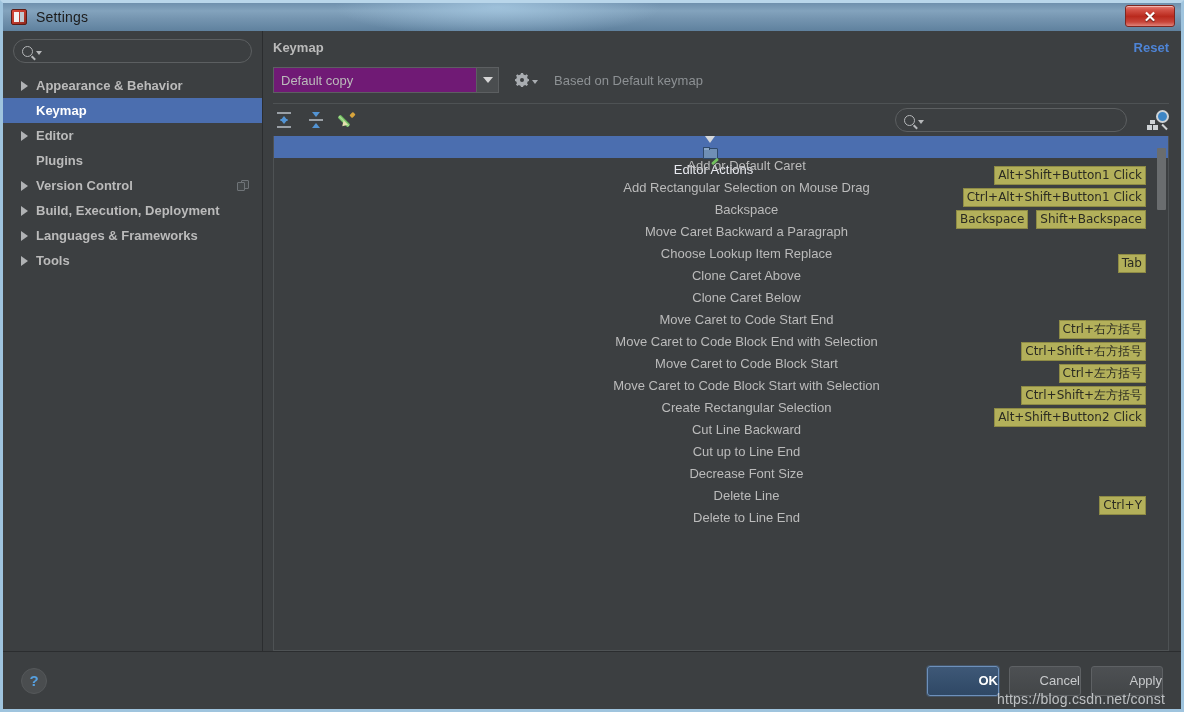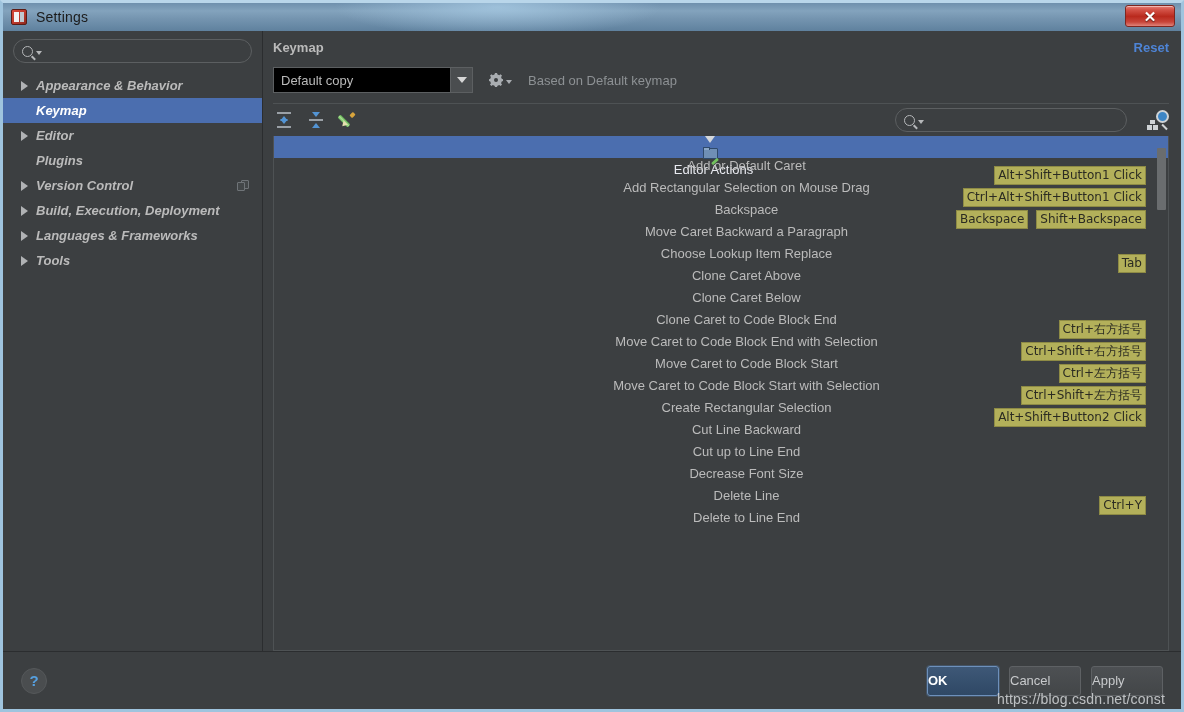--- a/index.html
+++ b/index.html
@@ -171,21 +171,21 @@
   .sb-item.selected { background: #4b6eaf; color: #ffffff; }
   .sb-arrow {
     width: 0; height: 0;
     border-top: 5px solid transparent;
     border-bottom: 5px solid transparent;
     border-left: 7px solid #b0b2b4;
     margin-right: 8px;
     flex: 0 0 7px;
   }
   .sb-arrow.hidden { visibility: hidden; }
-  .sb-label { white-space: nowrap; font-style: italic; }
+  .sb-label { white-space: nowrap; }
   .sb-copy-icon {
     position: absolute;
     right: 12px;
     width: 13px; height: 12px;
     opacity: .55;
   }
   .sb-copy-icon span {
     position: absolute;
     border: 1.4px solid #9aa0a6;
     border-radius: 1px;
@@ -223,24 +223,24 @@
   }
 
   #keymap-row {
     display: flex;
     align-items: center;
     height: 34px;
     flex: 0 0 34px;
     gap: 0;
   }
   .combo {
-    width: 200px; height: 26px;
+    width: 226px; height: 26px;
     display: flex;
     border: 1px solid #5c5f61;
-    background: #000000;
+    background: #701a75;
     cursor: pointer;
   }
   .combo-value {
     flex: 1 1 auto;
     display: flex; align-items: center;
     padding-left: 7px;
     font-size: 13px;
     color: #bbbbbb;
     white-space: nowrap; overflow: hidden;
   }
@@ -520,21 +520,21 @@
   #footer-spacer { flex: 1 1 auto; }
   .dlg-btn {
     min-width: 72px; height: 30px;
     margin-left: 10px;
     border: 1px solid #5e6164;
     border-radius: 3px;
     background: linear-gradient(180deg,#4d5053 0%, #434648 100%);
     color: #c8cacc;
     font-size: 13px;
     font-family: "Liberation Sans", sans-serif;
-    display: flex; align-items: center; justify-content: flex-start;
+    display: flex; align-items: center; justify-content: flex-end;
     cursor: pointer;
   }
   .dlg-btn.primary {
     background: linear-gradient(180deg,#3e5877 0%, #2f4865 100%);
     border: 1px solid #6d90bb;
     color: #ffffff;
     font-weight: bold;
     box-shadow: 0 0 0 1px rgba(80,120,170,.35);
   }
   #watermark {
@@ -714,21 +714,21 @@
                 <span class="shortcut">Tab</span>
               </span>
             </div>
             <div class="tree-row leaf">
               <span class="row-name">Clone Caret Above</span>
             </div>
             <div class="tree-row leaf">
               <span class="row-name">Clone Caret Below</span>
             </div>
             <div class="tree-row leaf">
-              <span class="row-name">Clone Caret to Code Block End</span>
+              <span class="row-name">Move Caret to Code Start End</span>
               <span class="row-shortcuts">
                 <span class="shortcut">Ctrl+右方括号</span>
               </span>
             </div>
             <div class="tree-row leaf">
               <span class="row-name">Move Caret to Code Block End with Selection</span>
               <span class="row-shortcuts">
                 <span class="shortcut">Ctrl+Shift+右方括号</span>
               </span>
             </div>

